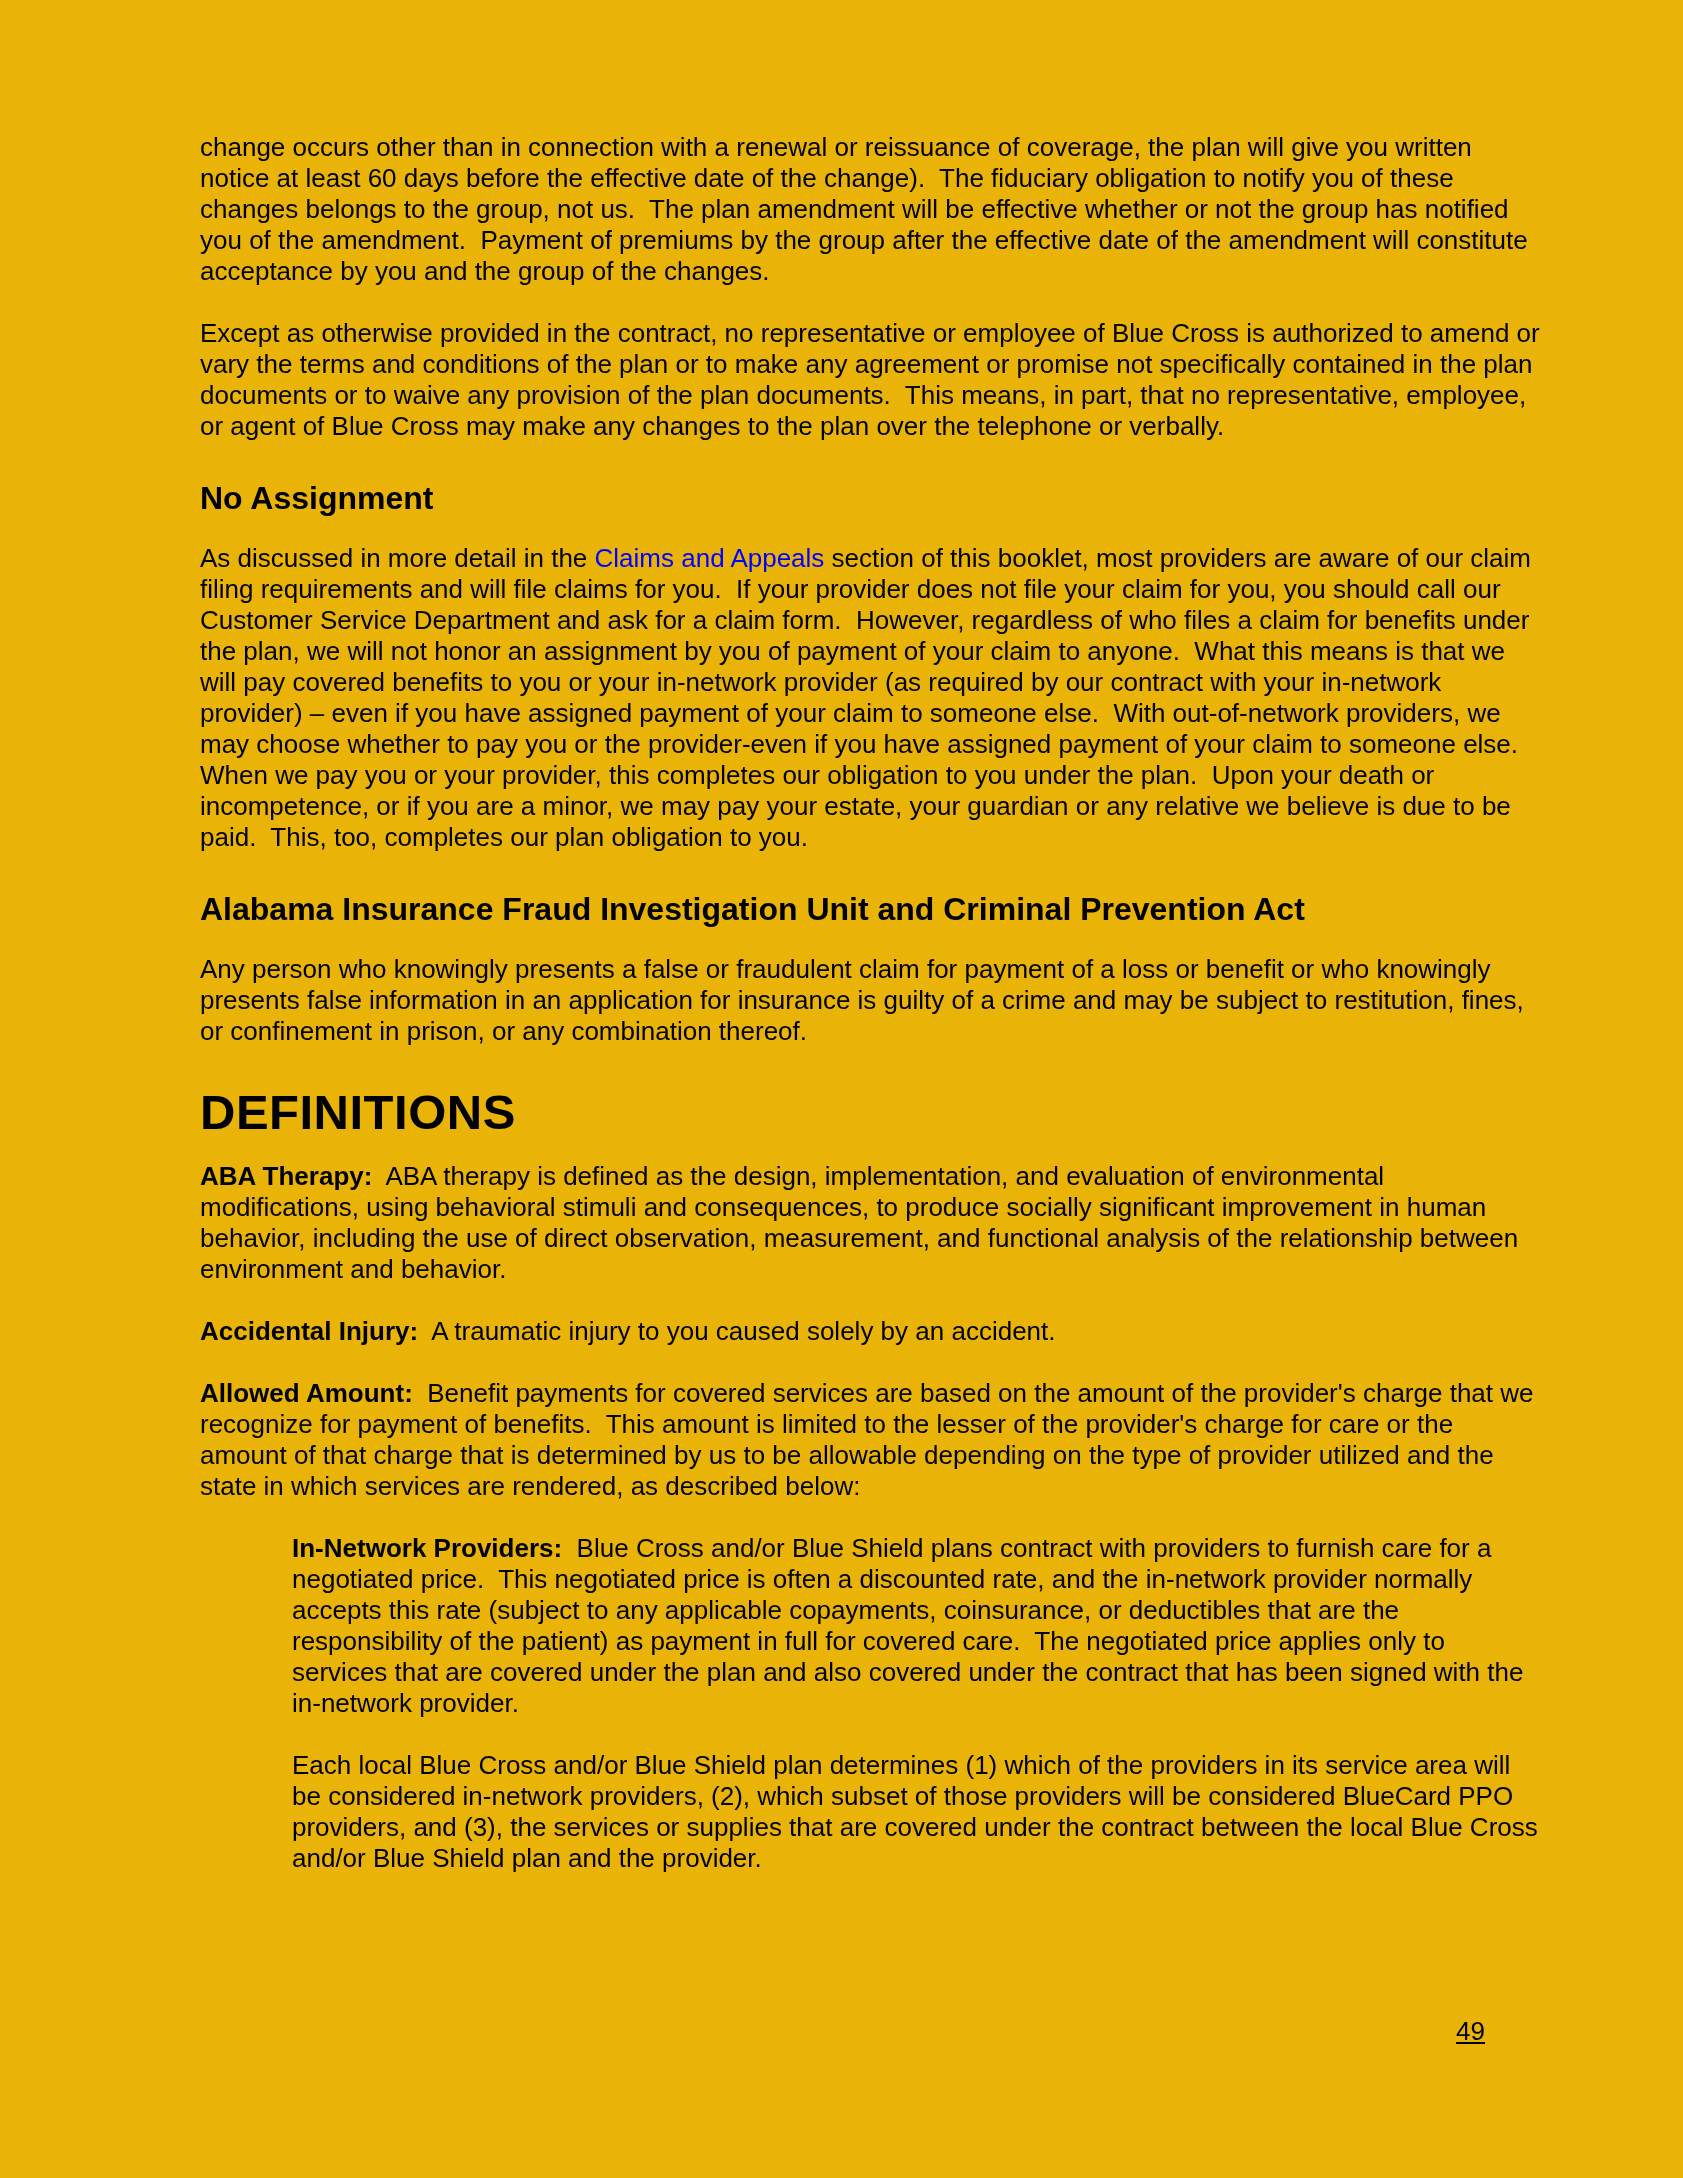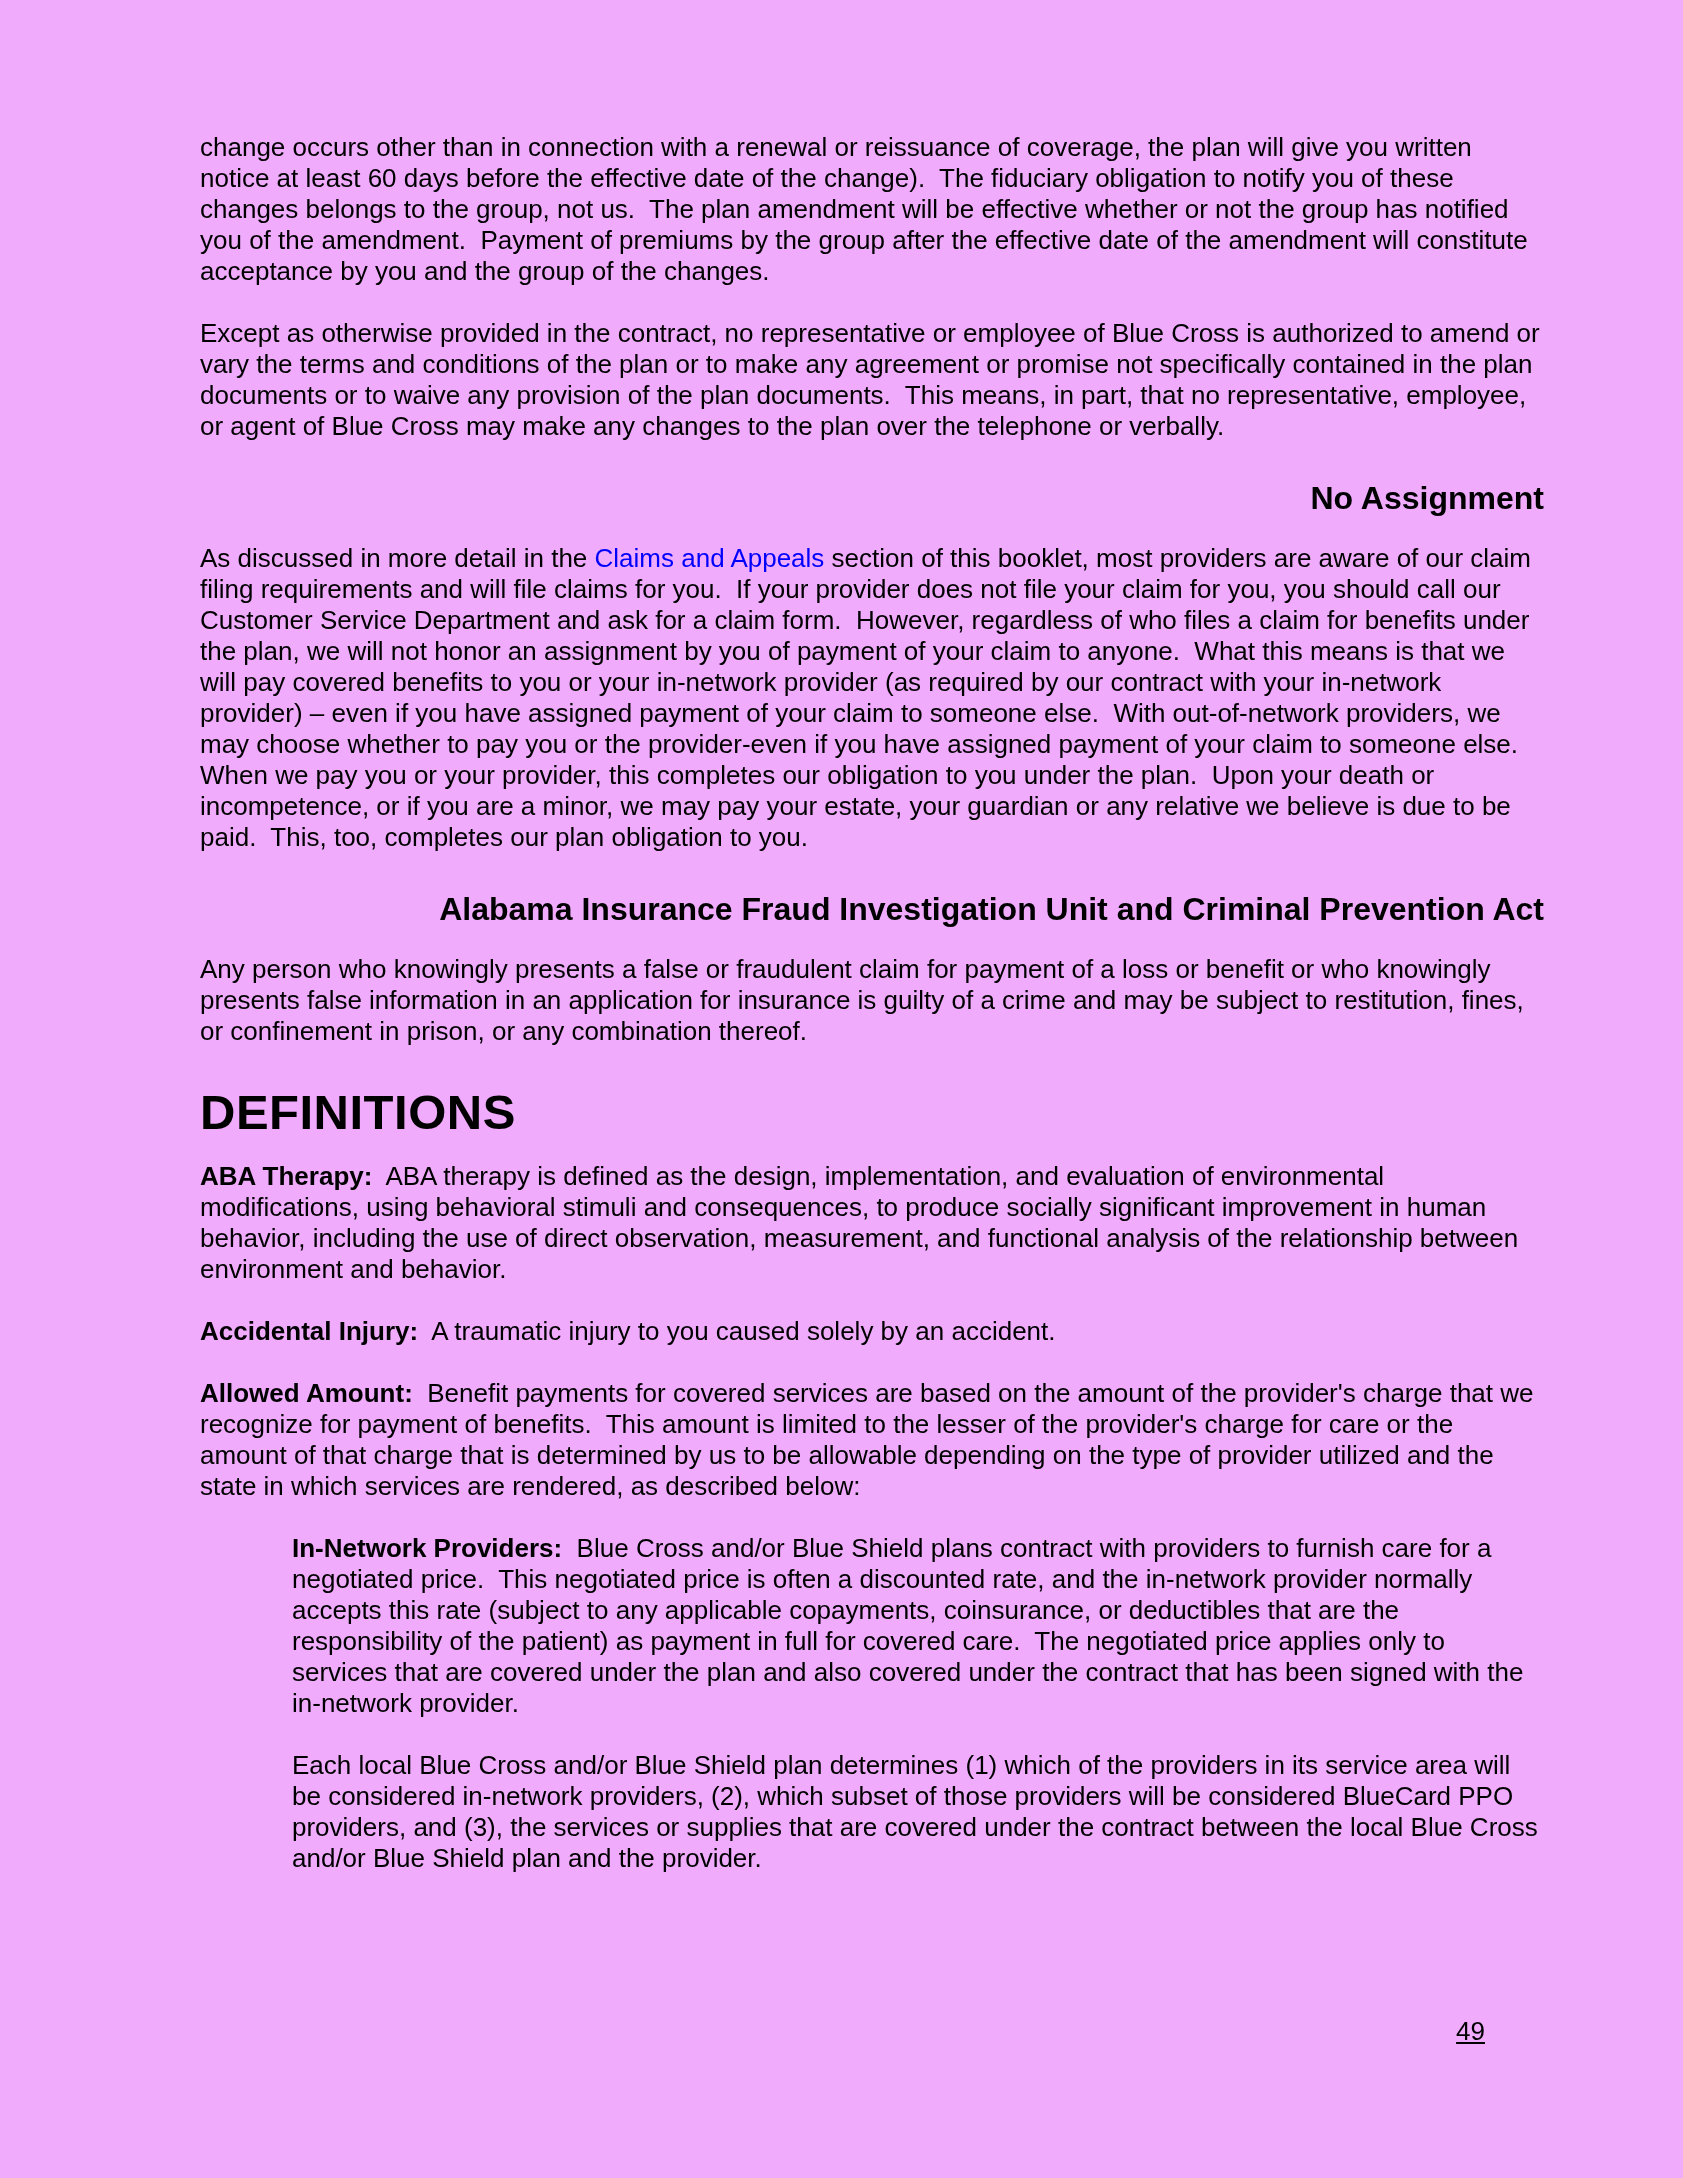--- a/index.html
+++ b/index.html
@@ -4,21 +4,21 @@
 <style>
   html, body {
     margin: 0;
     padding: 0;
     background: #ffffff;
   }
   .page {
     position: relative;
     width: 1683px;
     height: 2178px;
-    background: #f0abfc;
+    background: #eab308;
     box-sizing: border-box;
     padding: 132px 139px 0 200px;
     font-family: "Liberation Sans", sans-serif;
     font-size: 26px;
     line-height: 31px;
     color: #000000;
     overflow: hidden;
   }
   p.body {
     margin: 0 0 31px 0;
@@ -26,21 +26,20 @@
   }
   p.indent {
     margin-left: 92px;
   }
   h2.section-heading {
     font-size: 32px;
     line-height: 37px;
     font-weight: bold;
     margin: 38px 0 26px 0;
     white-space: pre-wrap;
-    text-align: right;
   }
   h1.major-heading {
     font-size: 49px;
     line-height: 57px;
     font-weight: bold;
     margin: 37px 0 20px 0;
     letter-spacing: 0.5px;
     white-space: pre-wrap;
   }
   b.term {

